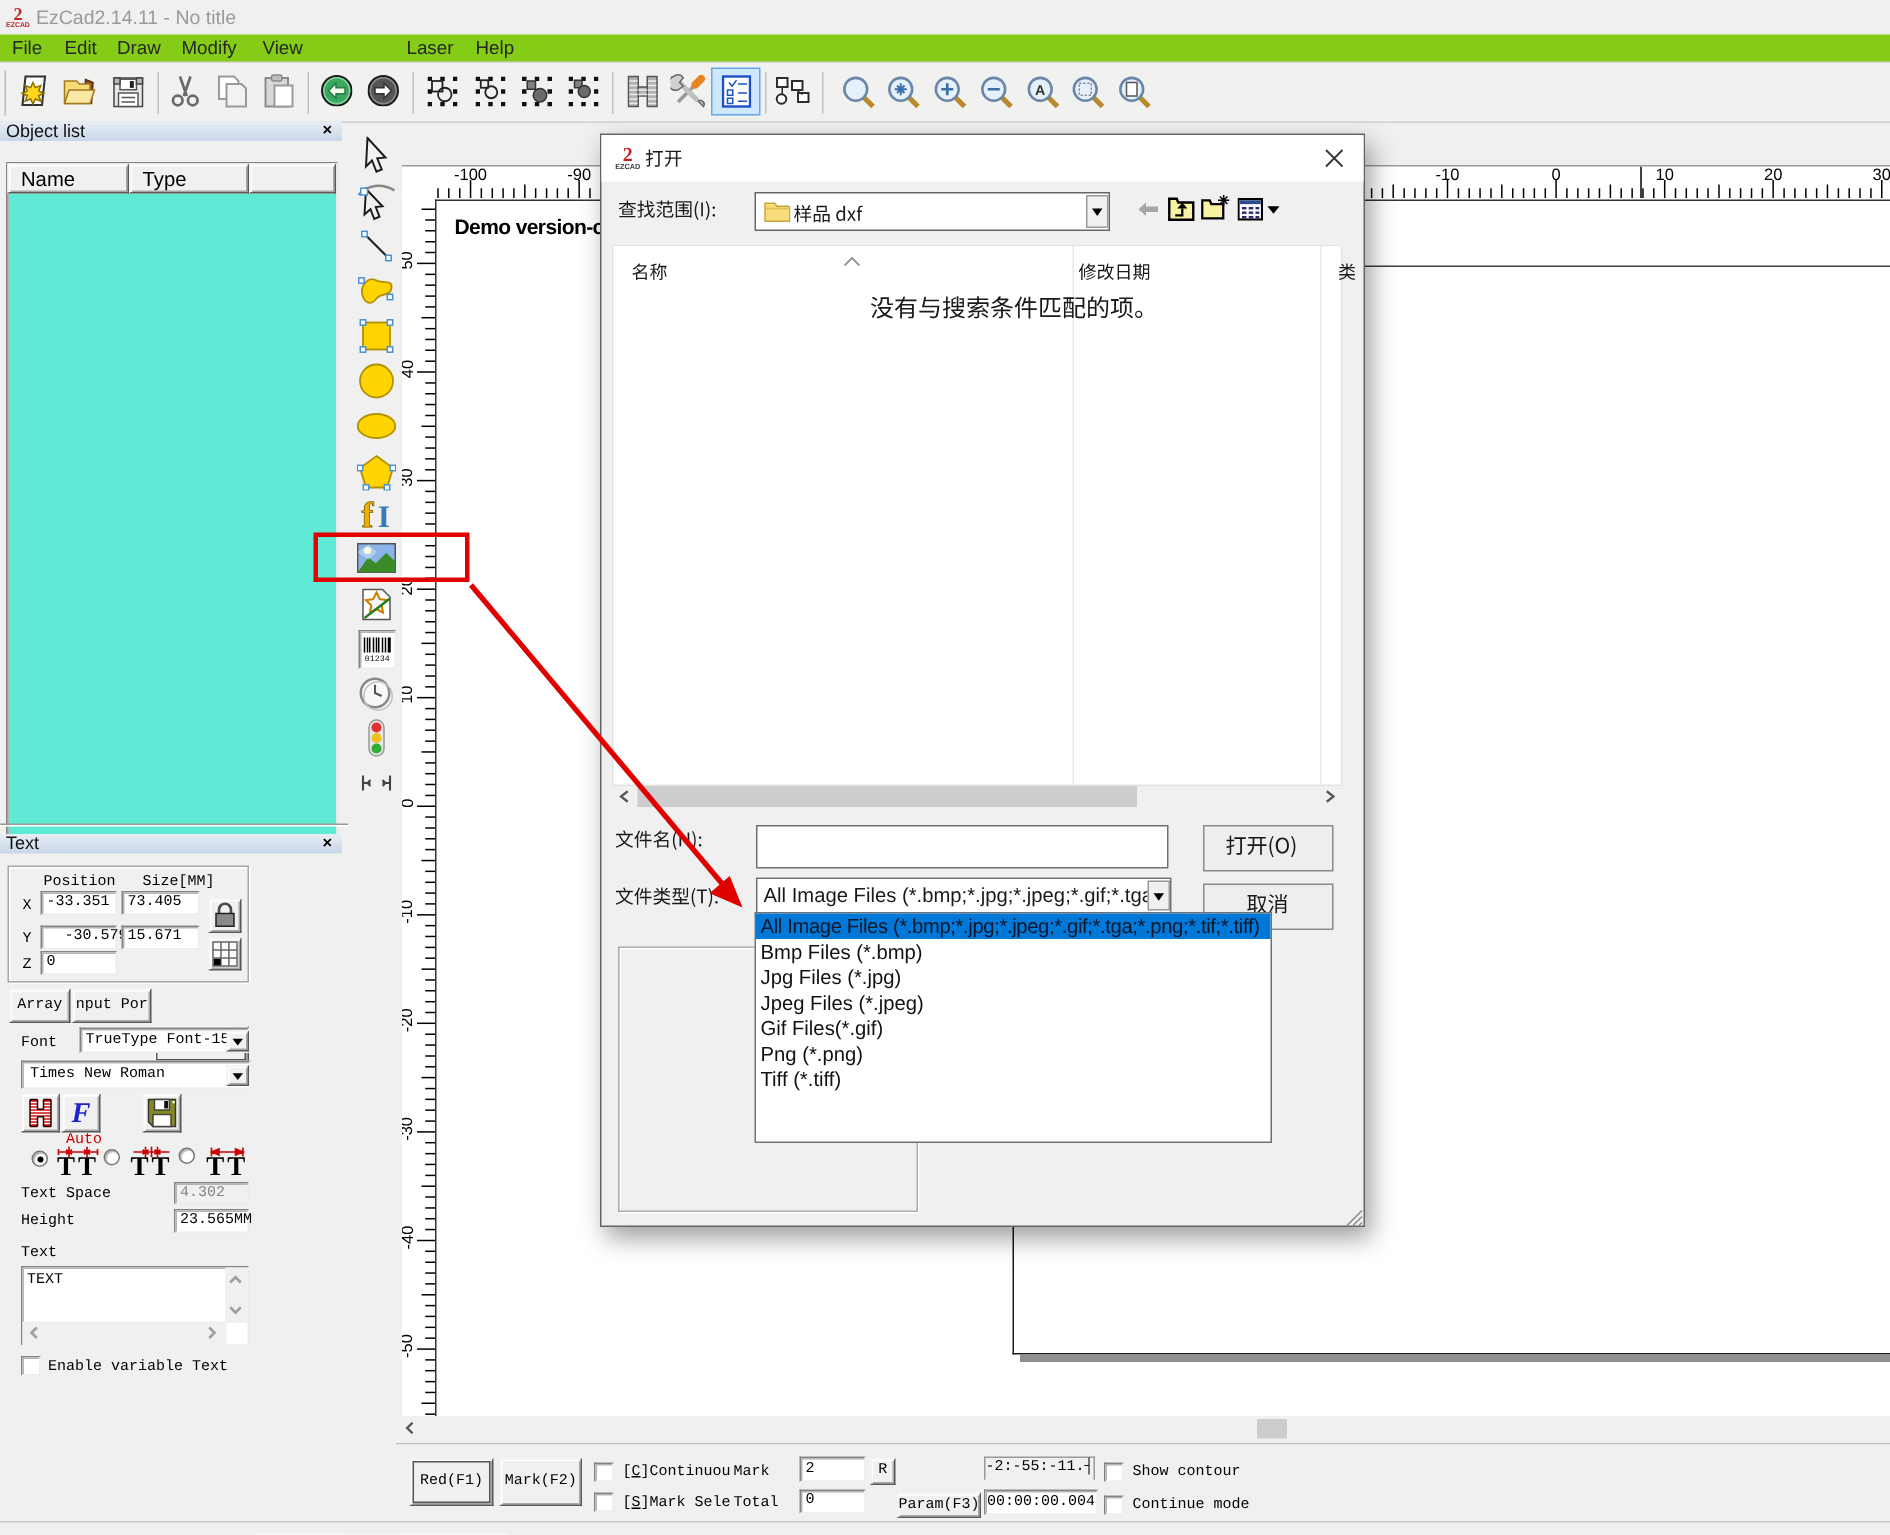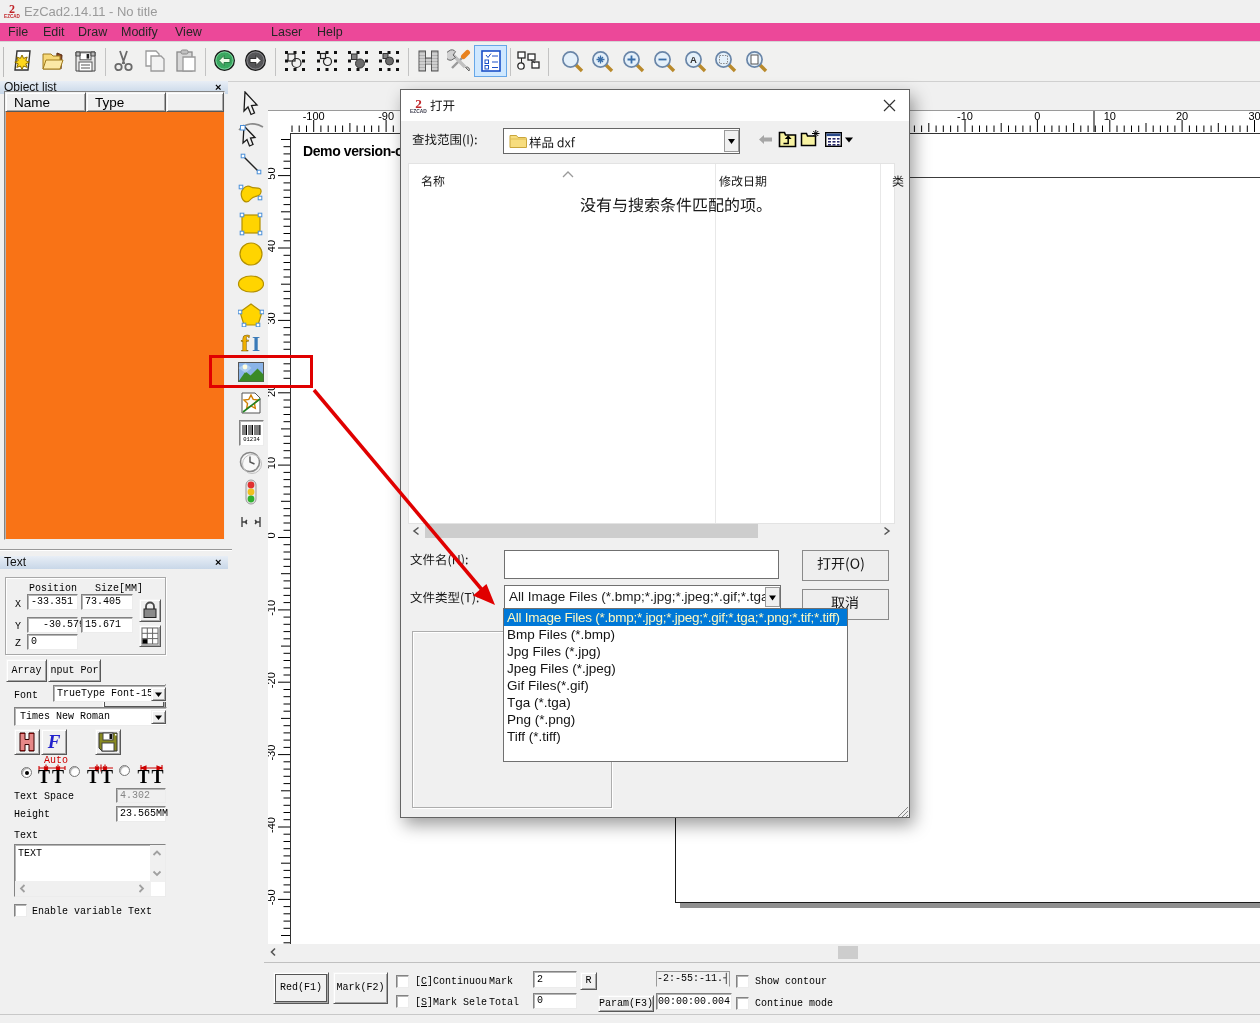--- a/index.html
+++ b/index.html
@@ -13,21 +13,21 @@
 </style></head><body>
 
 <div class="ab" style="left:0;top:0;width:1260px;height:23px;background:#f0f0f0">
   <svg class="ab" style="left:4px;top:3px" width="16" height="16" viewBox="0 0 16 16">
     <text x="8" y="10" font-size="12" font-weight="bold" fill="#c02428" text-anchor="middle" font-family="Liberation Serif,serif">2</text>
     <text x="8" y="15" font-size="4.6" font-weight="bold" fill="#c02428" text-anchor="middle">EZCAD</text>
   </svg>
   <div class="ab" style="left:24px;top:4px;font-size:13px;color:#9a9a9a">EzCad2.14.11 - No title</div>
 </div>
 
-<div class="ab" style="left:0;top:23px;width:1260px;height:19px;background:#ec4899;border-bottom:1px solid #d5d5d5">
+<div class="ab" style="left:0;top:23px;width:1260px;height:19px;background:#84cc16;border-bottom:1px solid #d5d5d5">
   <div class="ab" style="left:8px;top:2px;font-size:12.5px;color:#262626">File</div>
   <div class="ab" style="left:43px;top:2px;font-size:12.5px;color:#262626">Edit</div>
   <div class="ab" style="left:78px;top:2px;font-size:12.5px;color:#262626">Draw</div>
   <div class="ab" style="left:121px;top:2px;font-size:12.5px;color:#262626">Modify</div>
   <div class="ab" style="left:175px;top:2px;font-size:12.5px;color:#262626">View</div>
   <div class="ab" style="left:216px;top:18px;font-size:18px;color:#262626">Special</div>
   <div class="ab" style="left:271px;top:2px;font-size:12.5px;color:#262626">Laser</div>
   <div class="ab" style="left:317px;top:2px;font-size:12.5px;color:#262626">Help</div>
 </div>
 
@@ -205,21 +205,21 @@
     <rect x="5.5" y="5.5" width="8" height="8" fill="none" stroke="#888" stroke-dasharray="1.5 1.2"></rect>
   </svg>
 <svg class="ab" style="left:745px;top:50px" width="23" height="23" viewBox="0 0 23 23">
     <line x1="14" y1="14" x2="21" y2="21" stroke="#b98a2c" stroke-width="3.4"></line>
 <circle cx="9.5" cy="9.5" r="7.6" fill="#e4f0fa" stroke="#6a86a8" stroke-width="1.7"></circle>
     <rect x="6" y="5" width="7" height="9" fill="#fff" stroke="#555"></rect>
   </svg>
 
 <div class="ab hdr" style="left:0;top:81px;width:228px;height:13px;line-height:13px">Object list</div>
 <div class="ab" style="left:215px;top:83px;font-size:11px;font-weight:bold;color:#000;line-height:9px">×</div>
-<div class="ab sunk" style="left:4px;top:91px;width:221px;height:449px;background:#f97316">
+<div class="ab sunk" style="left:4px;top:108px;width:221px;height:449px;background:#5eead4">
   <div class="ab" style="left:0;top:0;width:219px;height:20px;background:#f0f0f0">
     <div class="ab rais" style="left:0;top:0;width:81px;height:20px;font-size:13.5px;padding:2px 0 0 8px">Name</div>
     <div class="ab rais" style="left:81px;top:0;width:80px;height:20px;font-size:13.5px;padding:2px 0 0 8px">Type</div>
     <div class="ab rais" style="left:161px;top:0;width:58px;height:20px"></div>
   </div>
 </div>
 
 <div class="ab" style="left:0;top:549px;width:232px;height:2px;border-top:1px solid #999;border-bottom:1px solid #fff"></div>
 <div class="ab hdr" style="left:0;top:556px;width:228px;height:13px;line-height:13px">Text</div>
 <div class="ab" style="left:215px;top:558px;font-size:11px;font-weight:bold;color:#000;line-height:9px">×</div>
@@ -863,26 +863,25 @@
   <div class="ab w10btn" style="left:401px;top:499px;width:87px;height:31px"></div>
   <svg style="position:absolute;left:430px;top:503px;overflow:visible" width="29" height="20">
       <g transform="translate(0,14.8)">
         <path d="M11.9 -9.2C11.6 -7.1 11.0 -5.3 10.2 -3.8C9.5 -5.3 9.0 -7.2 8.7 -9.2ZM7.1 -10.2V-9.2H7.8C8.2 -6.7 8.8 -4.5 9.6 -2.7C8.8 -1.4 7.8 -0.4 6.7 0.3C6.9 0.5 7.2 0.9 7.4 1.1C8.4 0.4 9.4 -0.5 10.2 -1.7C10.9 -0.6 11.7 0.3 12.8 1.0C13.0 0.8 13.3 0.4 13.5 0.2C12.4 -0.5 11.5 -1.5 10.8 -2.7C11.9 -4.6 12.6 -7.0 13.0 -10.1L12.4 -10.2L12.2 -10.2ZM0.5 -1.8 0.8 -0.8 5.0 -1.5V1.1H6.0V-1.7L7.3 -2.0L7.2 -2.9L6.0 -2.7V-10.2H7.0V-11.1H0.7V-10.2H1.6V-2.0ZM2.6 -10.2H5.0V-8.2H2.6ZM2.6 -7.3H5.0V-5.2H2.6ZM2.6 -4.3H5.0V-2.5L2.6 -2.1Z M26.1 -11.4C25.7 -10.5 25.1 -9.4 24.6 -8.7L25.5 -8.3C26.0 -9.0 26.6 -10.0 27.1 -11.0ZM18.9 -10.9C19.5 -10.1 20.1 -9.0 20.3 -8.3L21.3 -8.7C21.0 -9.4 20.4 -10.5 19.8 -11.3ZM15.2 -10.9C16.1 -10.4 17.1 -9.7 17.6 -9.2L18.3 -10.0C17.7 -10.5 16.7 -11.2 15.8 -11.6ZM14.5 -7.1C15.4 -6.7 16.5 -6.0 17.0 -5.5L17.6 -6.3C17.1 -6.8 16.0 -7.5 15.1 -7.9ZM15.0 0.3 15.9 1.0C16.6 -0.4 17.5 -2.1 18.1 -3.6L17.3 -4.2C16.6 -2.6 15.7 -0.8 15.0 0.3ZM20.3 -4.4H25.5V-2.8H20.3ZM20.3 -5.3V-6.8H25.5V-5.3ZM22.5 -11.8V-7.8H19.3V1.1H20.3V-1.9H25.5V-0.2C25.5 -0.0 25.4 0.0 25.2 0.1C25.0 0.1 24.3 0.1 23.5 0.0C23.6 0.3 23.8 0.8 23.8 1.0C24.9 1.0 25.6 1.0 26.0 0.9C26.4 0.7 26.5 0.4 26.5 -0.2V-7.8H23.5V-11.8Z" fill="#1a1a1a"></path>
       </g>
     </svg>
 
   <div class="ab" style="left:11px;top:541px;width:200px;height:177px;border:1px solid #adadad;box-shadow:inset 1px 1px 0 #fff, 1px 1px 0 #fff"></div>
 
   <div class="ab" style="left:102px;top:518px;width:345px;height:154px;background:#fff;border:1px solid #707070;font-size:13.5px;color:#111">
-    <div style="height:17px;background:#0078d7;color:#fef9c3;line-height:17px;padding-left:3px;white-space:nowrap;letter-spacing:-0.25px">All Image Files (*.bmp;*.jpg;*.jpeg;*.gif;*.tga;*.png;*.tif;*.tiff)</div>
+    <div style="height:17px;background:#0078d7;color:#0f172a;line-height:17px;padding-left:3px;white-space:nowrap;letter-spacing:-0.25px">All Image Files (*.bmp;*.jpg;*.jpeg;*.gif;*.tga;*.png;*.tif;*.tiff)</div>
     <div style="height:17px;line-height:17px;padding-left:3px">Bmp Files (*.bmp)</div>
     <div style="height:17px;line-height:17px;padding-left:3px">Jpg Files (*.jpg)</div>
     <div style="height:17px;line-height:17px;padding-left:3px">Jpeg Files (*.jpeg)</div>
     <div style="height:17px;line-height:17px;padding-left:3px">Gif Files(*.gif)</div>
-    <div style="height:17px;line-height:17px;padding-left:3px">Tga (*.tga)</div>
     <div style="height:17px;line-height:17px;padding-left:3px">Png (*.png)</div>
     <div style="height:17px;line-height:17px;padding-left:3px">Tiff (*.tiff)</div>
   </div>
 
   <svg class="ab" style="left:495px;top:715px" width="13" height="13">
       <path d="M12 2 L2 12 M12 6 L6 12 M12 10 L10 12" stroke="#888"></path>
     </svg>
 </div>
 
 <div class="ab" style="left:209px;top:355px;width:104px;height:33px;border:3px solid #e00000"></div>

